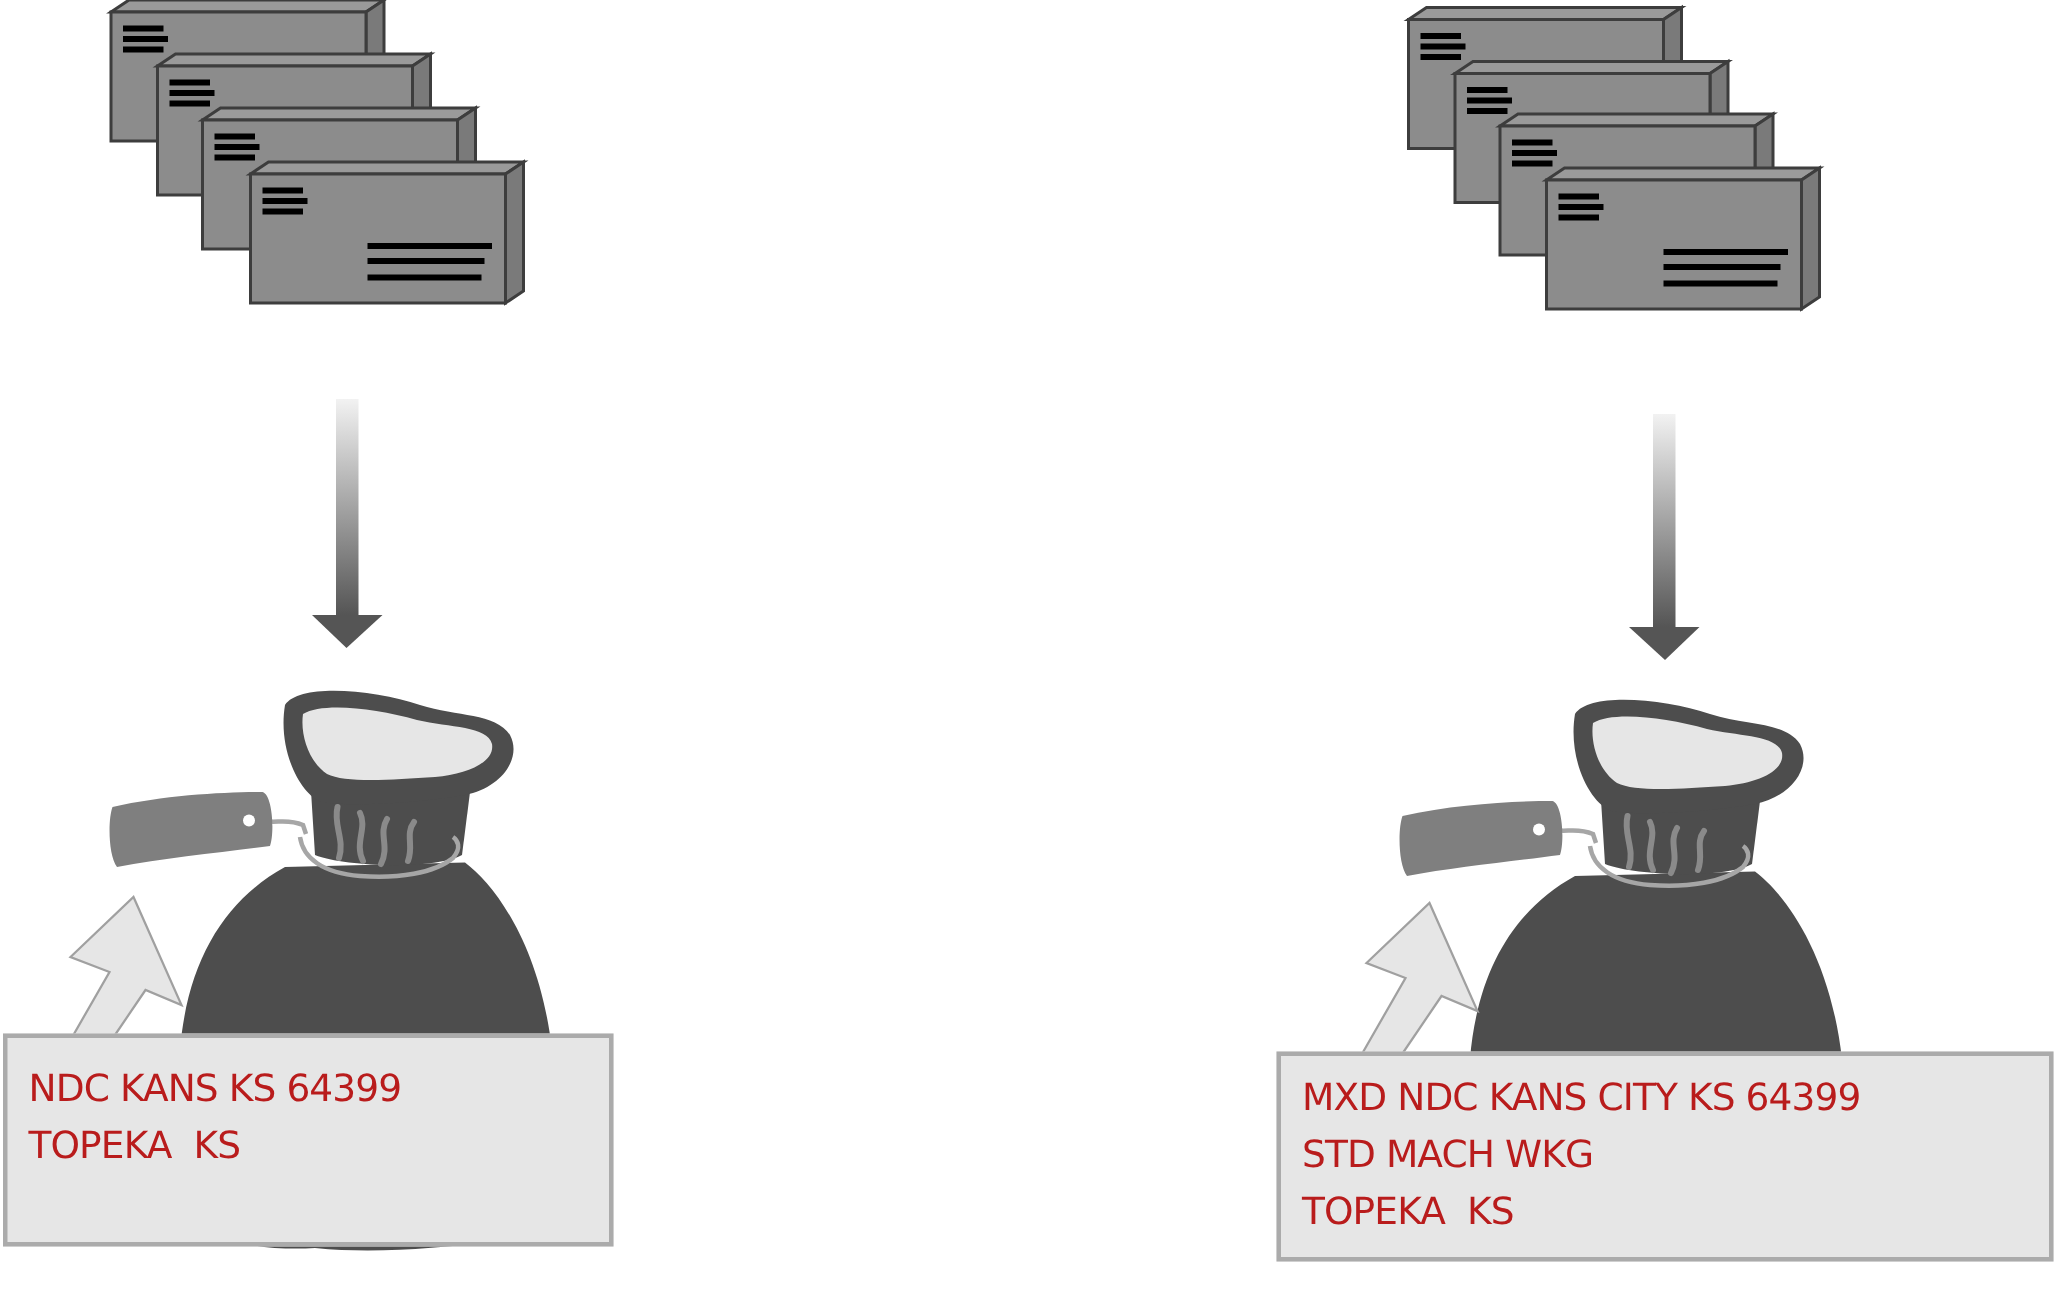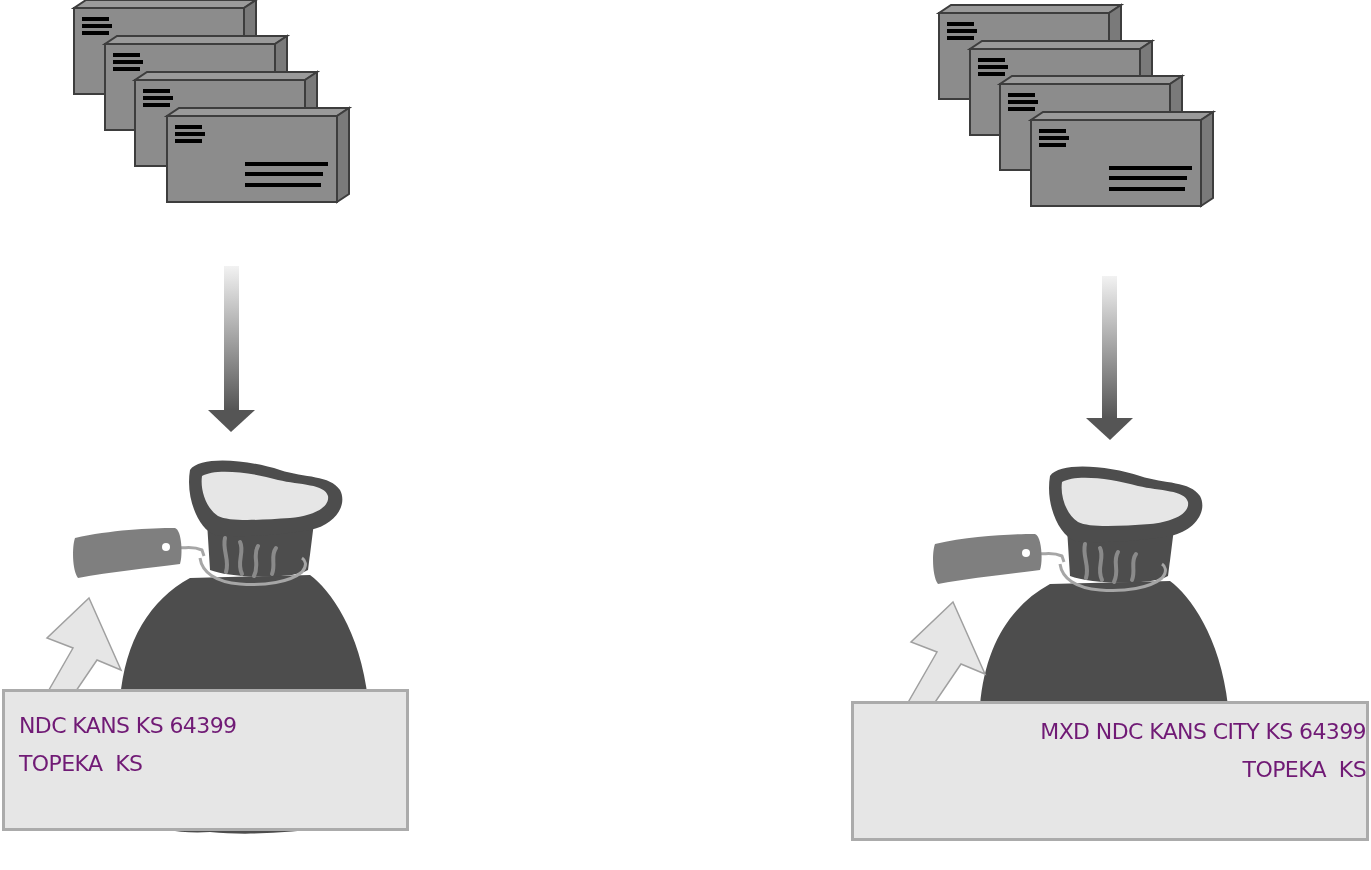--- a/index.html
+++ b/index.html
@@ -1,26 +1,26 @@
 <!DOCTYPE html>
 <html><head>
 <meta charset="utf-8">
 <style>
   html, body { margin:0; padding:0; background:#ffffff; }
   body { width:1371px; height:870px; position:relative; overflow:hidden;
          font-family:"DejaVu Sans", "Liberation Sans", sans-serif; }
   .layer { position:absolute; left:0; top:0; width:1371px; height:870px; }
   .label-box {
     position:absolute; background:#e6e6e6; border:3px solid #ababab;
-    box-sizing:border-box; color:#701a75; padding:0 0 0 14px;
-    font-size:22px; letter-spacing:-0.6px; line-height:38px;
+    box-sizing:border-box; color:#b91c1c; padding:0 0 0 14px;
+    font-size:25px; letter-spacing:-0.6px; line-height:38px;
   }
   .label-box div { white-space:pre; }
   #label-left  { left:2px;   top:689px; width:407px; height:142px; padding-top:15px; }
-  #label-right { left:851px; top:701px; width:518px; height:140px; padding-top:9px;text-align:right; }
+  #label-right { left:851px; top:701px; width:518px; height:140px; padding-top:9px; }
 </style>
 </head>
 <body>
 
 <svg class="layer" width="1371" height="870" viewBox="0 0 1371 870" xmlns="http://www.w3.org/2000/svg">
   <defs>
     <linearGradient id="arrowGrad" x1="0" y1="0" x2="0" y2="1">
       <stop offset="0" stop-color="#f2f2f2"></stop>
       <stop offset="1" stop-color="#555555"></stop>
     </linearGradient>
@@ -102,14 +102,15 @@
   </g>
 </svg>
 
 <div class="label-box" id="label-left">
   <div>NDC KANS KS 64399</div>
   <div>TOPEKA  KS</div>
 </div>
 
 <div class="label-box" id="label-right">
   <div>MXD NDC KANS CITY KS 64399</div>
+  <div>STD MACH WKG</div>
   <div>TOPEKA  KS</div>
 </div>
 
 </body></html>

